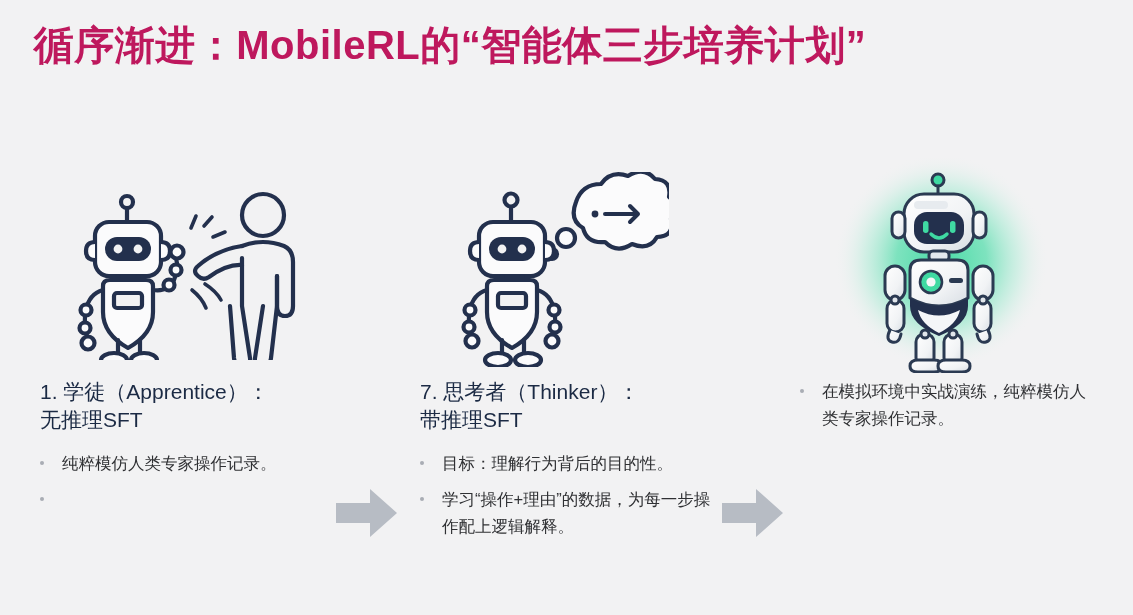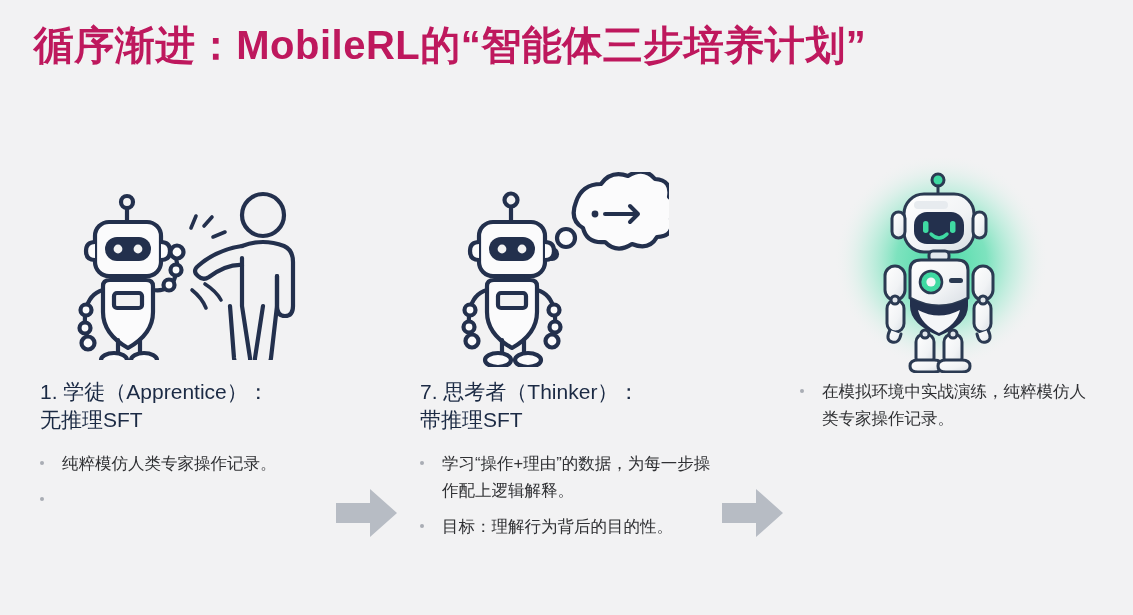--- a/index.html
+++ b/index.html
@@ -215,25 +215,25 @@
         <ellipse cx="74" cy="188" rx="13" ry="7" fill="#fbfbfc"></ellipse>
       </svg>
     </div>
 
     <div class="col-heading">7. 思考者（Thinker）：
 带推理SFT</div>
 
     <ul class="bullets">
       <li class="bullet">
         <span class="bullet-dot"></span>
+        <span class="bullet-text">目标：理解行为背后的目的性。</span>
+      </li>
+      <li class="bullet">
+        <span class="bullet-dot"></span>
         <span class="bullet-text">学习“操作+理由”的数据，为每一步操作配上逻辑解释。</span>
-      </li>
-      <li class="bullet">
-        <span class="bullet-dot"></span>
-        <span class="bullet-text">目标：理解行为背后的目的性。</span>
       </li>
     </ul>
   </div>
 
   <div class="col col-3">
 
     <div class="art">
       <svg width="215" height="215" viewBox="0 0 215 215">
         <defs>
           <radialGradient id="glow" cx="50%" cy="48%" r="50%">

